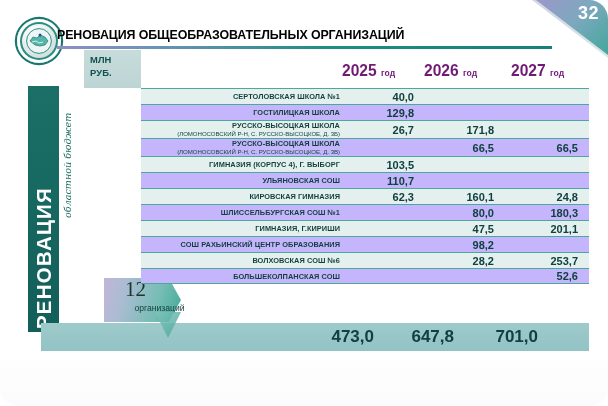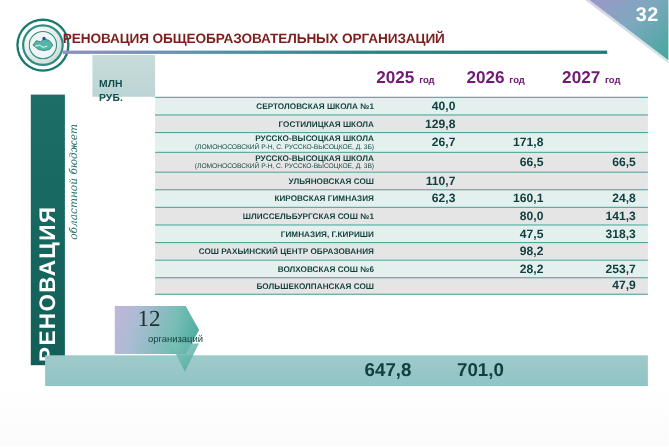--- a/index.html
+++ b/index.html
@@ -12,20 +12,21 @@
     height: 406px;
     font-family: "Liberation Sans", sans-serif;
     overflow: hidden;
   }
   #slide {
     position: relative;
     width: 608px;
     height: 406px;
     background: #ffffff;
     overflow: hidden;
+    border-radius: 19px;
   }
   
   .backdrop {
     position: absolute;
     left: 0; top: 0;
     width: 608px; height: 406px;
     background: linear-gradient(180deg,#ffffff 0%, #ffffff 86%, #fbfbfc 100%);
   }
 
   
@@ -40,21 +41,21 @@
     align-items: center;
     justify-content: center;
   }
   .emblem svg { display:block; }
 
   .slide-title {
     position: absolute;
     left: 57px; top: 28px;
     font-size: 12.4px;
     font-weight: bold;
-    color: #7f1d1d;
+    color: #000000;
     letter-spacing: -0.1px;
     white-space: nowrap;
   }
   .title-rule {
     position: absolute;
     left: 57px; top: 46px;
     width: 495px; height: 2.6px;
     background: linear-gradient(90deg,#8f8fc0 0%, #6f93b7 18%, #1e8d84 55%, #16807a 100%);
   }
   .corner-tri {
@@ -82,21 +83,21 @@
 
   
   .unit-box {
     position: absolute;
     left: 84px; top: 50px;
     width: 57px; height: 38px;
     background: linear-gradient(180deg,#c7dcdb 0%, #bcd5d4 100%);
   }
   .unit-text {
     position: absolute;
-    left: 90px; top: 70px;
+    left: 90px; top: 54px;
     width: 46px;
     font-size: 9.4px;
     font-weight: bold;
     color: #12504f;
     line-height: 12.6px;
     letter-spacing: 0.1px;
   }
 
   
   .year-head {
@@ -188,21 +189,21 @@
     position: absolute;
     left: 141px; top: 88px;
     width: 448px;
   }
   .trow {
     position: relative;
     display: flex;
     align-items: center;
     box-sizing: border-box;
     border-top: 1.4px solid #4ea79c;
-    background: #e5e5e5;
+    background: #c4b5fd;
   }
   .trow.alt { background: #e3f0ee; }
   .trow.tall { height: 18px; }
   .trow.short { height: 16px; }
   .trow:last-of-type { border-bottom: 1.4px solid #4ea79c; }
 
   .cell-name {
     flex: 0 0 206px;
     padding-right: 7px;
     box-sizing: border-box;
@@ -343,20 +344,28 @@
       </div>
       <div class="trow tall">
         <div class="cell-name">
           <div class="name-main">РУССКО-ВЫСОЦКАЯ ШКОЛА</div>
           <div class="name-sub">(ЛОМОНОСОВСКИЙ Р-Н, С. РУССКО-ВЫСОЦКОЕ, Д. 3В)</div>
         </div>
         <div class="cell-num"></div>
         <div class="cell-num">66,5</div>
         <div class="cell-num c3">66,5</div>
       </div>
+      <div class="trow alt short">
+        <div class="cell-name">
+          <div class="name-main">ГИМНАЗИЯ (КОРПУС 4), Г. ВЫБОРГ</div>
+        </div>
+        <div class="cell-num">103,5</div>
+        <div class="cell-num"></div>
+        <div class="cell-num c3"></div>
+      </div>
       <div class="trow short">
         <div class="cell-name">
           <div class="name-main">УЛЬЯНОВСКАЯ СОШ</div>
         </div>
         <div class="cell-num">110,7</div>
         <div class="cell-num"></div>
         <div class="cell-num c3"></div>
       </div>
       <div class="trow alt short">
         <div class="cell-name">
@@ -365,29 +374,29 @@
         <div class="cell-num">62,3</div>
         <div class="cell-num">160,1</div>
         <div class="cell-num c3">24,8</div>
       </div>
       <div class="trow short">
         <div class="cell-name">
           <div class="name-main">ШЛИССЕЛЬБУРГСКАЯ СОШ №1</div>
         </div>
         <div class="cell-num"></div>
         <div class="cell-num">80,0</div>
-        <div class="cell-num c3">141,3</div>
+        <div class="cell-num c3">180,3</div>
       </div>
       <div class="trow alt short">
         <div class="cell-name">
           <div class="name-main">ГИМНАЗИЯ, Г.КИРИШИ</div>
         </div>
         <div class="cell-num"></div>
         <div class="cell-num">47,5</div>
-        <div class="cell-num c3">318,3</div>
+        <div class="cell-num c3">201,1</div>
       </div>
       <div class="trow short">
         <div class="cell-name">
           <div class="name-main">СОШ РАХЬИНСКИЙ ЦЕНТР ОБРАЗОВАНИЯ</div>
         </div>
         <div class="cell-num"></div>
         <div class="cell-num">98,2</div>
         <div class="cell-num c3"></div>
       </div>
       <div class="trow alt short">
@@ -397,24 +406,25 @@
         <div class="cell-num"></div>
         <div class="cell-num">28,2</div>
         <div class="cell-num c3">253,7</div>
       </div>
       <div class="trow short">
         <div class="cell-name">
           <div class="name-main">БОЛЬШЕКОЛПАНСКАЯ СОШ</div>
         </div>
         <div class="cell-num"></div>
         <div class="cell-num"></div>
-        <div class="cell-num c3">47,9</div>
+        <div class="cell-num c3">52,6</div>
       </div>
     </div>
 
   <div class="totals">
     <div class="totals-spacer"></div>
+    <div class="total-num">473,0</div>
     <div class="total-num">647,8</div>
     <div class="total-num c3">701,0</div>
   </div>
   <div class="badge-arrow-overlay"></div>
 
 </div>
 
 </body></html>

